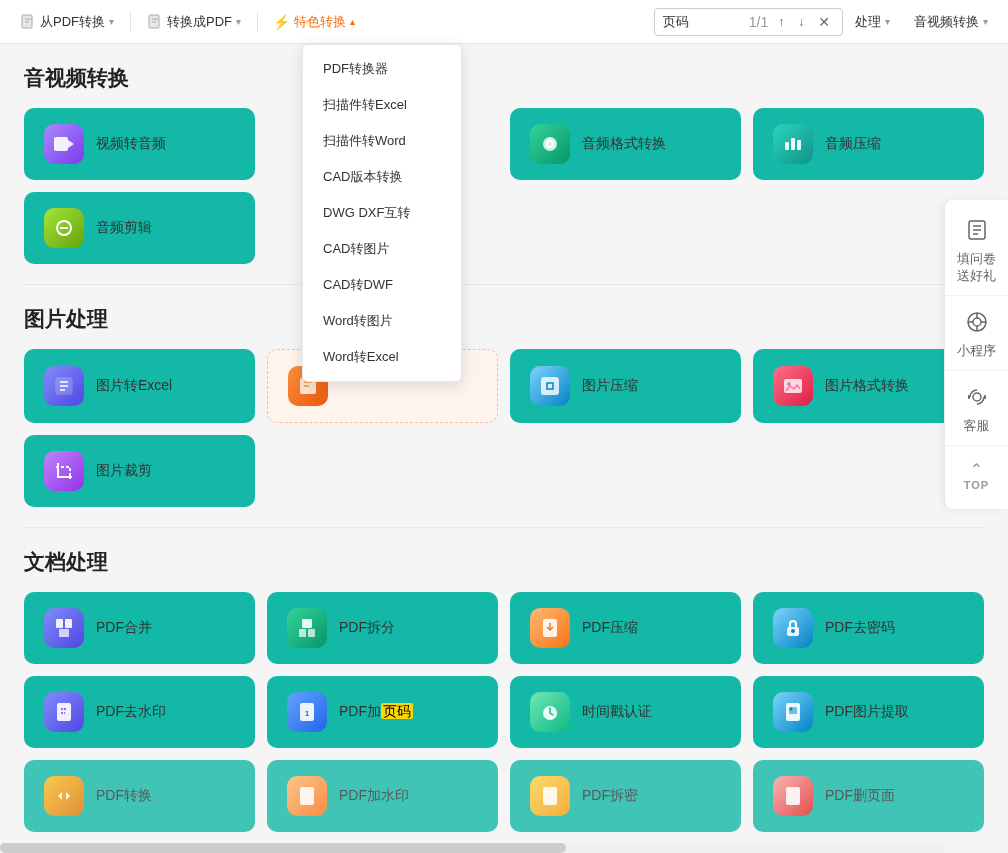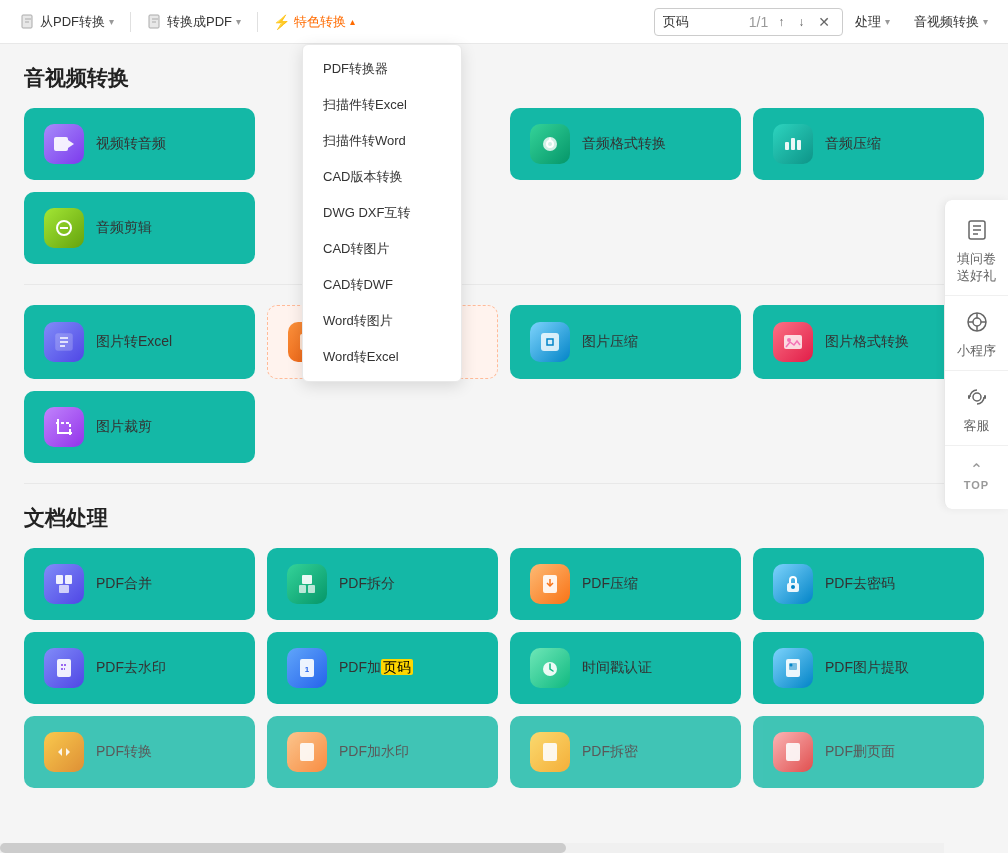--- a/index.html
+++ b/index.html
@@ -359,20 +359,21 @@
           <circle cx="11" cy="11" r="7" stroke="white" stroke-width="2" fill="none"></circle>
           <line x1="7" y1="11" x2="15" y2="11" stroke="white" stroke-width="2"></line>
         </svg>
       </div>
       <span class="tool-name">音频剪辑</span>
     </div>
   </div>
 
   <div class="section-separator"></div>
 
+  <div class="section-title">图片处理</div>
   <div class="tools-grid">
 
     <div class="tool-card">
       <div class="tool-icon icon-indigo">
         <svg width="22" height="22" viewBox="0 0 22 22" fill="none">
           <rect x="3" y="3" width="16" height="16" rx="2" fill="white" opacity="0.2" stroke="white" stroke-width="1.5"></rect>
           <path d="M7 7h8M7 11h8M7 15h5" stroke="white" stroke-width="1.5"></path>
         </svg>
       </div>
       <span class="tool-name">图片转Excel</span>

